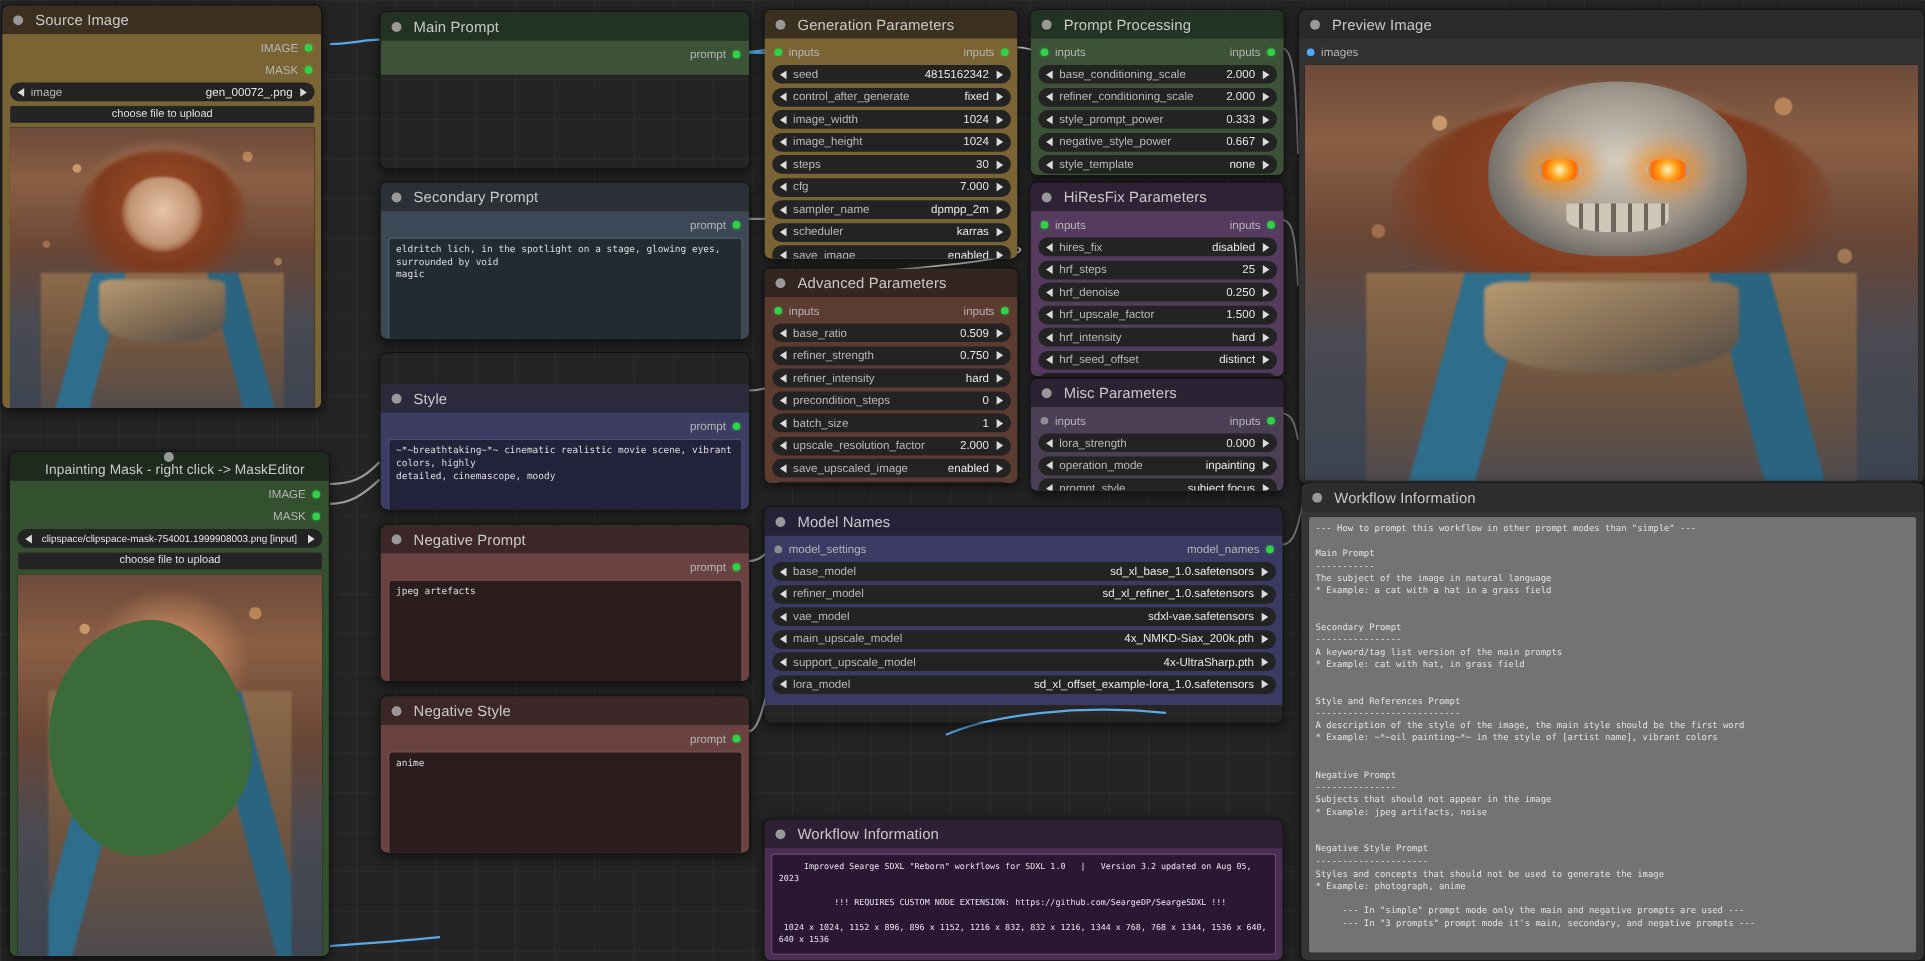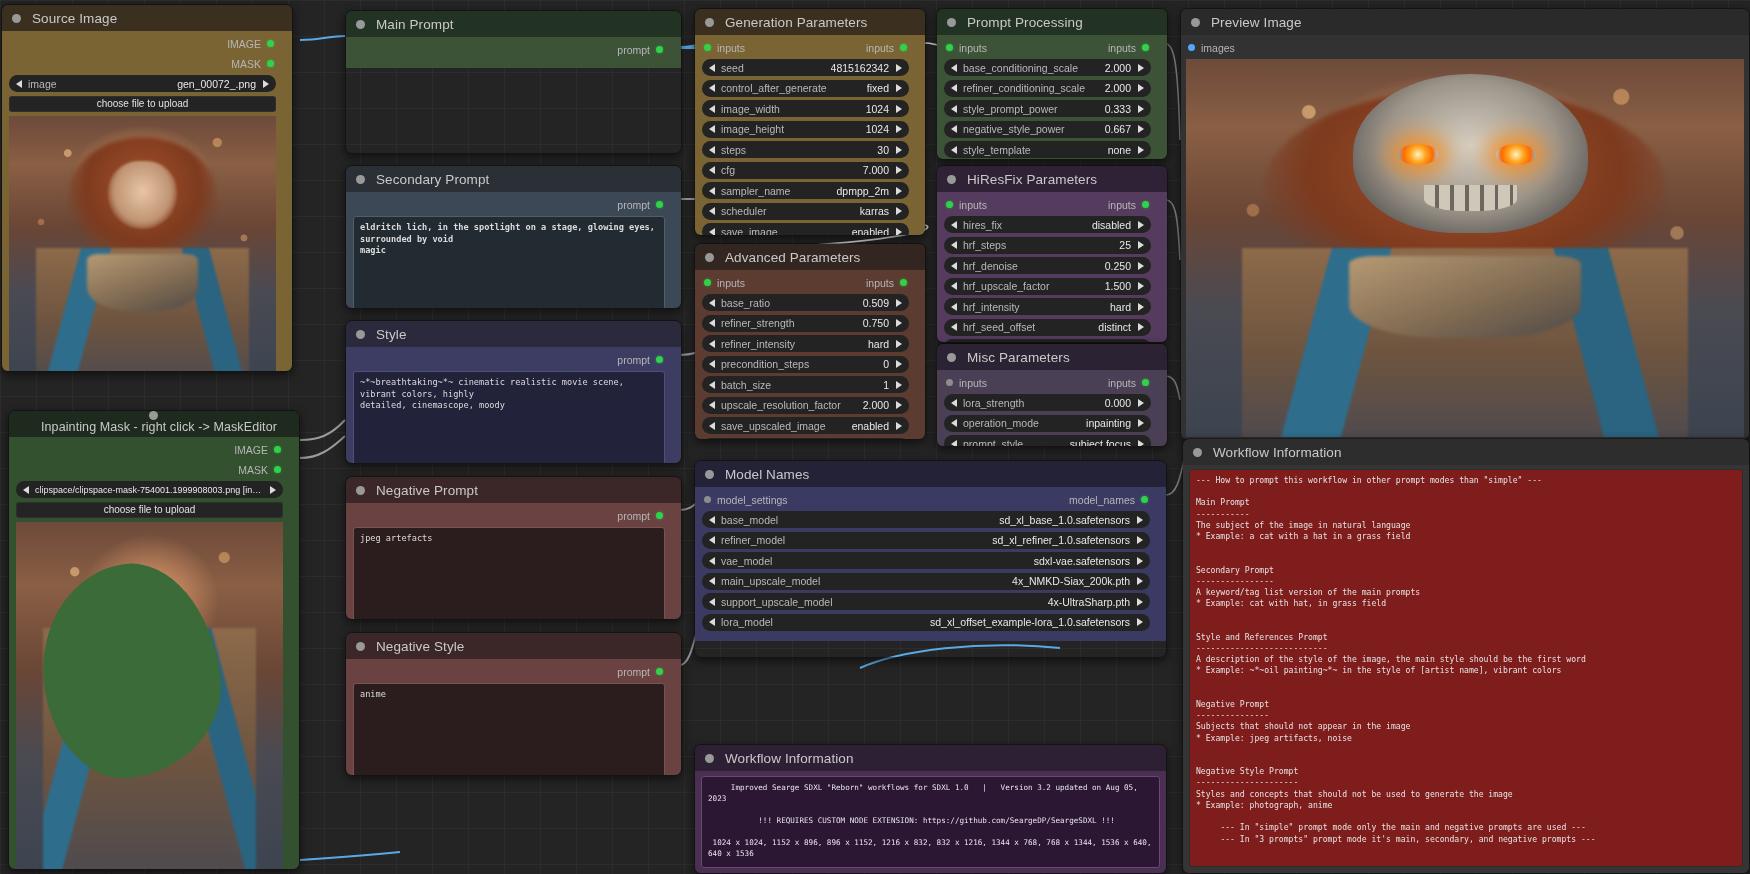--- a/index.html
+++ b/index.html
@@ -32,21 +32,21 @@
     display: flex; align-items: center;
     padding-left: 10px;
     font-size: 13.5px;
     color: #c9c9c9;
     letter-spacing: .1px;
   }
   .title-dot {
     width: 9px; height: 9px; border-radius: 50%;
     background: #999; margin-right: 11px; flex: none;
   }
-  .node-body { padding: 4px 16px 7px 7px; }
+  .node-body { padding: 4px 6px 7px 7px; }
 
   
   .io-row {
     display: flex; align-items: center; justify-content: space-between;
     height: 17px; padding: 0 2px; margin-bottom: 3px;
   }
   .io-left, .io-right { display: flex; align-items: center; gap: 6px; }
   .io-label { font-size: 10.5px; color: #b6b6b6; }
   .dot { width: 7px; height: 7px; border-radius: 50%; flex: none; }
   .dot.green { background: #2fd34a; box-shadow: 0 0 3px #2fd34a88; }
@@ -89,21 +89,21 @@
     white-space: pre-wrap;
     overflow: hidden;
   }
 
   
   .t-tan     .node-title { background:#3b3020; } .t-tan     .node-body { background:#7a6434; }
   .t-green   .node-title { background:#233323; } .t-green   .node-body { background:#3c5337; }
   .t-green .ta { background:#1e2a19; border-color:#5f7a52; }
   .t-slate   .node-title { background:#2b3036; } .t-slate   .node-body { background:#3c4855; }
   .t-slate .ta { background:#222b31; border-color:#4d5f6b; }
-  .t-indigo  .node-title { background:#2a2a3c; } .t-indigo  .node-body { background:#3d3d63; }
+  .t-indigo  .node-title { background:#2a2a3c;margin-top:28px; } .t-indigo  .node-body { background:#3d3d63; }
   .t-indigo .ta { background:#22223a; border-color:#4f4f7a; }
   .t-maroon  .node-title { background:#3b2727; } .t-maroon  .node-body { background:#6b4242; }
   .t-maroon .ta { background:#2b1d1d; border-color:#7a5252; }
   .t-brown   .node-title { background:#332621; } .t-brown   .node-body { background:#5c3b31; }
   .t-purple  .node-title { background:#2f2236; } .t-purple  .node-body { background:#553b5e; }
   .t-plum    .node-title { background:#2b2333; } .t-plum    .node-body { background:#4a3f54; }
   .t-navy    .node-title { background:#242236; } .t-navy    .node-body { background:#3b3a63; }
   .t-dplum   .node-title { background:#2e2034; } .t-dplum   .node-body { background:#4a2f52; }
   .t-dark    .node-title { background:#2d2d2d; } .t-dark    .node-body { background:#353535; }
   .t-gdark   .node-title { background:#1f2a1f;flex-direction:column; } .t-gdark   .node-body { background:#33502f; }
@@ -299,21 +299,21 @@
       <span class="title-dot"></span>
       <span>Secondary Prompt</span>
     </div>
     <div class="node-body">
       <div class="io-row" style="justify-content:flex-end;">
         <div class="io-right">
           <span class="io-label">prompt</span>
           <span class="dot green"></span>
         </div>
       </div>
-      <div class="ta" style="height:94px;font-weight:bold;">eldritch lich, in the spotlight on a stage, glowing eyes, surrounded by void
+      <div class="ta" style="height:94px;">eldritch lich, in the spotlight on a stage, glowing eyes, surrounded by void
 magic</div>
     </div>
   </div>
 
   <div class="node t-indigo" style="left:345px; top:320px; width:337px; height:144px;">
     <div class="node-title">
       <span class="title-dot"></span>
       <span>Style</span>
     </div>
     <div class="node-body">
@@ -756,21 +756,21 @@
       </div>
     </div>
   </div>
 
   <div class="node t-dark" style="left:1182px; top:438px; width:568px; height:436px;">
     <div class="node-title">
       <span class="title-dot"></span>
       <span>Workflow Information</span>
     </div>
     <div class="node-body" style="padding:4px 6px 6px 6px;">
-      <div class="ta" style="height:398px; background:#7f1d1d; border-color:#2e2e2e; font-size:8.1px; line-height:11.2px; color:#e4e4e4;">--- How to prompt this workflow in other prompt modes than "simple" ---
+      <div class="ta" style="height:398px; background:#737373; border-color:#2e2e2e; font-size:8.1px; line-height:11.2px; color:#e4e4e4;">--- How to prompt this workflow in other prompt modes than "simple" ---
 
 Main Prompt
 -----------
 The subject of the image in natural language
 * Example: a cat with a hat in a grass field
 
 
 Secondary Prompt
 ----------------
 A keyword/tag list version of the main prompts

